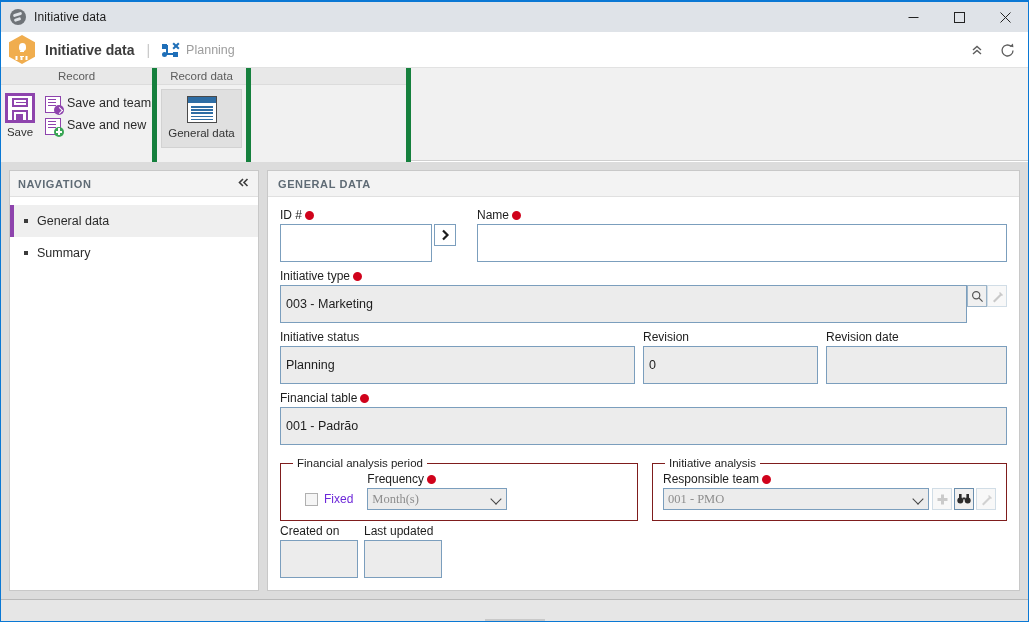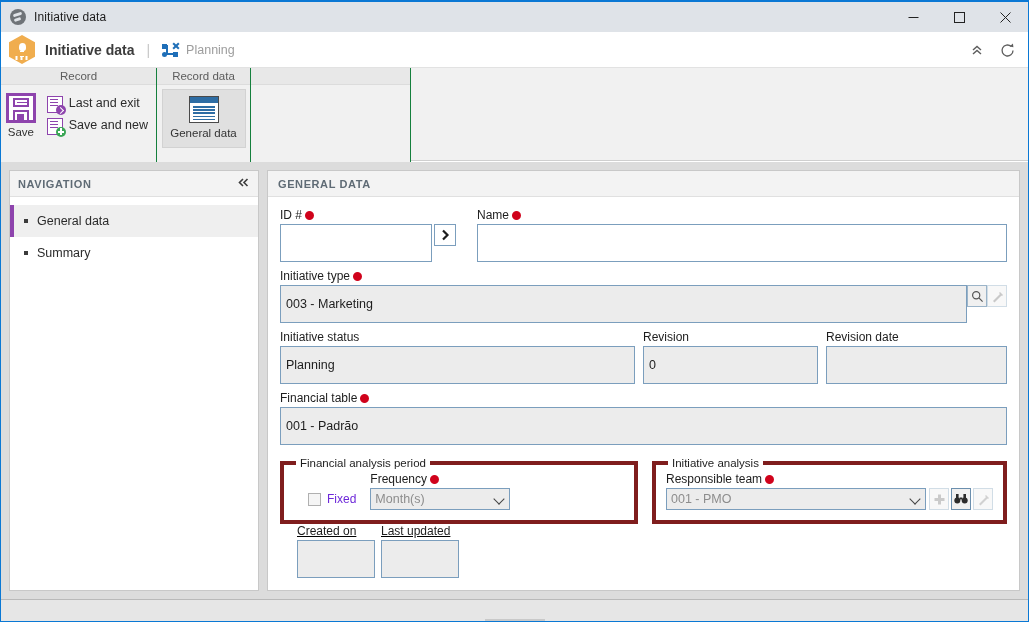--- a/index.html
+++ b/index.html
@@ -168,21 +168,21 @@
   
   .ribbon {
     height: 93px;
     background: #f1f1f1;
     border-bottom: 1px solid #cfcfcf;
     display: flex;
     position: relative;
   }
   .rgroup {
     height: 114px;
-    border-right: 1px solid #15803d;
+    border-right: 5px solid #15803d;
     display: flex; flex-direction: column;
     background: #f1f1f1;
   }
   .rgroup-title {
     height: 17px;
     font-size: 11.5px;
     color: #5c5c5c;
     text-align: center;
     line-height: 17px;
     background: #e8e8e8;
@@ -434,21 +434,21 @@
     width: 20px; height: 22px;
     border: 1px solid #9bb4c9;
     background: #f0f0f0;
     display: flex; align-items: center; justify-content: center;
     cursor: default;
     flex: 0 0 auto;
   }
   .sq-btn.disabled { opacity:.45; }
 
   fieldset.fs {
-    border: 4px solid #7f1d1d;
+    border: 1px solid #7f1d1d;
     margin: 0;
     padding: 4px 10px 10px 10px;
   }
   fieldset.fs > legend {
     font-size: 11.5px;
     color: #1d1d1d;
     padding: 0 4px;
     margin-left: 2px;
   }
 
@@ -466,39 +466,39 @@
     width: 13px; height: 13px;
     border: 1px solid #b0b0b0;
     background: #f5f5f5;
     flex: 0 0 auto;
   }
   select.sel {
     height: 22px;
     border: 1px solid #7b9ebd;
     background: #ececec;
     color: #8d8d8d;
-    font-family: Liberation Sans, sans-serif;
+    font-family: Liberation Serif, serif;
     font-size: 12.5px;
     padding-left: 4px;
     -webkit-appearance: none; appearance: none;
     outline: none;
   }
   .selwrap { position: relative; display: inline-block; }
   .selwrap .carat {
     position:absolute; right:7px; top:7px;
     width:8px; height:8px;
     border-right:1.8px solid #444; border-bottom:1.8px solid #444;
     transform: rotate(45deg);
     pointer-events:none;
   }
 
   .footer-fields {
     position: absolute;
-    left: 29px; right: 12px; bottom: 12px;
-    display: flex; align-items: flex-start; text-decoration: underline;
+    left: 12px; right: 12px; bottom: 12px;
+    display: flex; align-items: flex-start;
   }
 
   .statusbar {
     position: absolute;
     left: 0; right: 0; bottom: 0;
     height: 22px;
     background: #e6e6e6;
     border-top: 1px solid #b9b9b9;
   }
   .statusbar::after {
@@ -577,21 +577,21 @@
             <span class="top"></span>
               <span class="bot"></span>
           </span>
           <span class="lbl">Save</span>
         </div>
         <div class="smallrows">
           <div class="smallbtn">
             <span class="doc-ic">
                 <span class="doc-badge badge-exit"></span>
               </span>
-            <span class="lbl">Last and exit</span>
+            <span class="lbl">Save and team</span>
           </div>
           <div class="smallbtn">
             <span class="doc-ic">
                 <span class="doc-badge badge-new"></span>
               </span>
             <span class="lbl">Save and new</span>
           </div>
         </div>
       </div>
     </div>

